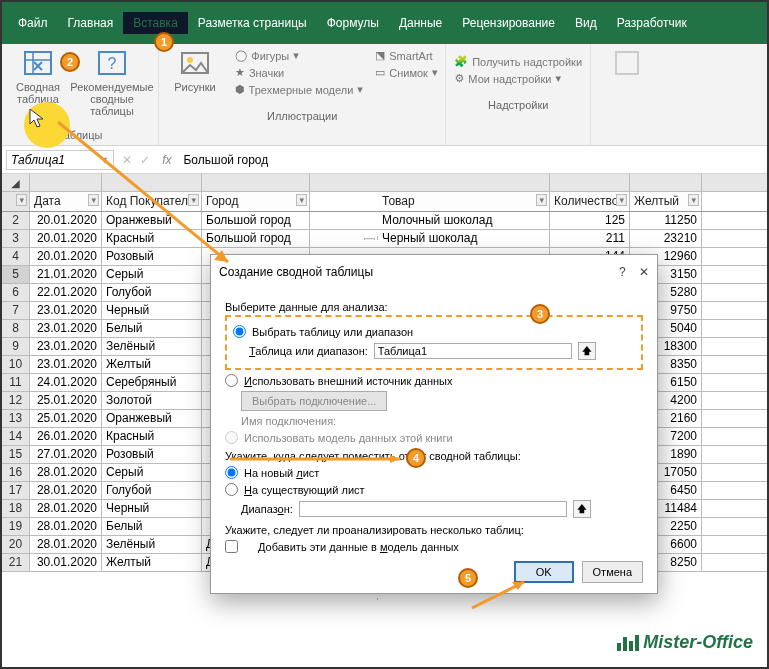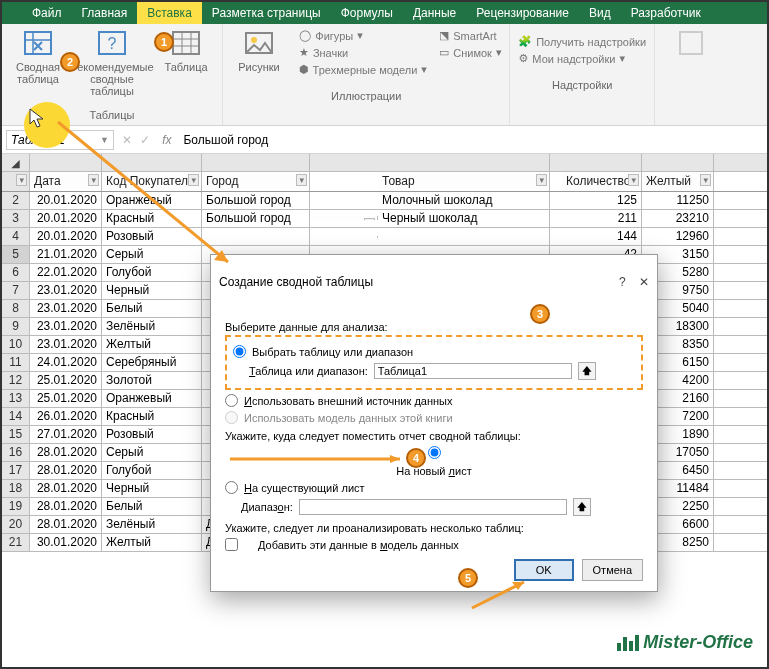--- a/index.html
+++ b/index.html
@@ -1,21 +1,21 @@
 <!DOCTYPE html>
 <html><head>
 <meta charset="utf-8">
 <style>
 * { box-sizing: border-box; margin: 0; padding: 0; }
 body { font-family: "Segoe UI", Tahoma, sans-serif; font-size: 12px; background: #fff; width: 769px; height: 669px; overflow: hidden; position: relative; border: 2px solid #333; }
 
 
-.ribbon-tabs { display: flex; background: #217346; color: #fff; height: 22px; align-items: center; padding: 0 20px; }
+.ribbon-tabs { display: flex; background: #217346; color: #fff; height: 42px; align-items: center; padding: 0 6px; }
 .ribbon-tabs .tab { padding: 4px 10px; cursor: pointer; font-size: 12px; }
-.ribbon-tabs .tab.active { background: #fde047; color: #217346; position: relative; }
+.ribbon-tabs .tab.active { background: #0f172a; color: #217346; position: relative; }
 
 
 .ribbon-body { background: #f3f3f3; border-bottom: 1px solid #d4d4d4; height: 102px; display: flex; }
 .rgroup { border-right: 1px solid #e1e1e1; padding: 3px 8px 0 8px; text-align: center; position: relative; }
 .rgroup .items { display: flex; gap: 8px; justify-content: center; }
 .rgroup .big { display: flex; flex-direction: column; align-items: center; color: #666; font-size: 11px; line-height: 1.1; width: 56px; }
 .rgroup .big.g2 { width: 76px; }
 .rgroup .big .ico { width: 32px; height: 32px; margin-bottom: 2px; }
 .rgroup .glabel { font-size: 11px; color: #666; margin-top: 12px; }
 .rgroup .mini { display: flex; align-items: center; gap: 4px; color: #777; font-size: 11px; padding: 2px 0; }
@@ -37,27 +37,27 @@
 .header-row { display: flex; border-bottom: 1px solid #999; background: #fff; height: 20px; }
 .header-row div { color: #222; background: #fdfdfd; font-weight: normal; text-align: left; padding: 2px 4px; position: relative; }
 .header-row div::after { content: "▾"; position: absolute; right: 2px; top: 2px; font-size: 9px; color: #777; border: 1px solid #bbb; padding: 0 2px; background: #eee; }
 .row.sel .rnum { background: #d2d2d2; }
 .rnum { width: 28px; text-align: center; background: #e6e6e6; color: #333; }
 .c-date { width: 72px; text-align: right; }
 .c-cust { width: 100px; }
 .c-city { width: 108px; }
 .c-reg { width: 68px; margin-top: 44px; }
 .c-prod { width: 172px; }
-.c-qty { width: 80px; text-align: right; margin-left: 12px; }
+.c-qty { width: 80px; text-align: right; }
 .c-sum { width: 72px; text-align: right; }
 .header-row .c-date,.header-row .c-qty,.header-row .c-sum{text-align:left;}
 
 
 .dialog { position: absolute; left: 208px; top: 252px; width: 448px; background: #fff; border: 1px solid #999; box-shadow: 1px 8px 24px rgba(0,0,0,0.35); font-size: 11px; }
-.dialog .title { display: flex; justify-content: space-between; padding: 20px 8px; font-size: 12px; }
+.dialog .title { display: flex; justify-content: space-between; padding: 10px 8px; font-size: 12px; }
 .dialog .title .btns span { margin-left: 10px; color: #444; cursor: pointer; }
 .dialog .content { padding: 6px 14px 10px 14px; }
 .dialog .field-row { display: flex; align-items: center; margin: 4px 0 4px 16px; gap: 6px; }
 .dialog .field-row label { font-size: 11px; }
 .dialog input[type=text] { border: 1px solid #aaa; padding: 1px 3px; font-size: 11px; }
 .dialog .selbtn { width: 18px; height: 18px; border: 1px solid #aaa; background: #f4f4f4; display: inline-flex; align-items: center; justify-content: center; font-size: 10px; }
 .dialog .dashed { border: 2px dashed #f29b2a; padding: 4px 6px; margin: 2px 0; }
 .dialog .btn { border: 1px solid #aaa; background: #eee; padding: 3px 10px; font-size: 11px; }
 .dialog .btn.group { background: #e4e4e4; color: #888; }
 .dialog .foot { display: flex; justify-content: flex-end; gap: 8px; margin-top: 8px; }
@@ -99,27 +99,20 @@
           </svg>
         <span>Сводная таблица</span>
       </div>
       <div class="big g2">
         <svg class="ico" viewBox="0 0 32 32">
             <rect x="3" y="5" width="26" height="22" fill="none" stroke="#4a88c7" stroke-width="2"></rect>
             <text x="16" y="22" font-size="16" text-anchor="middle" fill="#4a88c7">?</text>
           </svg>
         <span>Рекомендуемые сводные таблицы</span>
       </div>
-      <div class="big">
-        <svg class="ico" viewBox="0 0 32 32">
-            <rect x="3" y="5" width="26" height="22" fill="none" stroke="#888" stroke-width="2"></rect>
-            <path d="M3 12h26M3 19h26M12 5v22M21 5v22" stroke="#888"></path>
-          </svg>
-        <span>Таблица</span>
-      </div>
     </div>
     <div class="glabel">Таблицы</div>
   </div>
 
   <div class="rgroup">
     <div class="items" style="gap:12px;">
       <div class="big">
         <svg class="ico" viewBox="0 0 32 32">
             <rect x="3" y="6" width="26" height="20" fill="none" stroke="#888" stroke-width="2"></rect>
             <circle cx="11" cy="13" r="3" fill="#f7c948"></circle>
@@ -423,27 +416,31 @@
         <label><span class="under">Т</span>аблица или диапазон:</label>
         <input type="text" style="width: 198px;" value="Таблица1">
         <span class="selbtn">🡅</span>
       </div>
     </div>
 
     <div class="field-row" style="margin-left:0; margin-top:4px;">
       <input type="radio" style="">
       <label><span class="under">И</span>спользовать внешний источник данных</label>
     </div>
+    <div class="field-row">
+        <button class="btn group" disabled="">Выбрать подключение...</button>
+      </div>
+    <div class="field-row" style="color:#888;">Имя подключения:</div>
     <div class="field-row" style="margin-left:0;color:#888;">
       <input type="radio" disabled="" style="">
       <label>Использовать модель данных этой книги</label>
     </div>
 
     <div class="section">Укажите, куда следует поместить отчет сводной таблицы:</div>
-    <div class="field-row" style="margin-left:0;flex-direction:column;">
+    <div class="field-row" style="margin-left:0;">
       <input type="radio" checked="" style="">
       <label>На новый <span class="under">л</span>ист</label>
     </div>
     <div class="field-row" style="margin-left:0;">
       <input type="radio" style="">
       <label><span class="under">Н</span>а существующий лист</label>
     </div>
     <div class="field-row">
       <label>Диапаз<span class="under">о</span>н:</label>
       <input type="text" style="width: 268px;">

